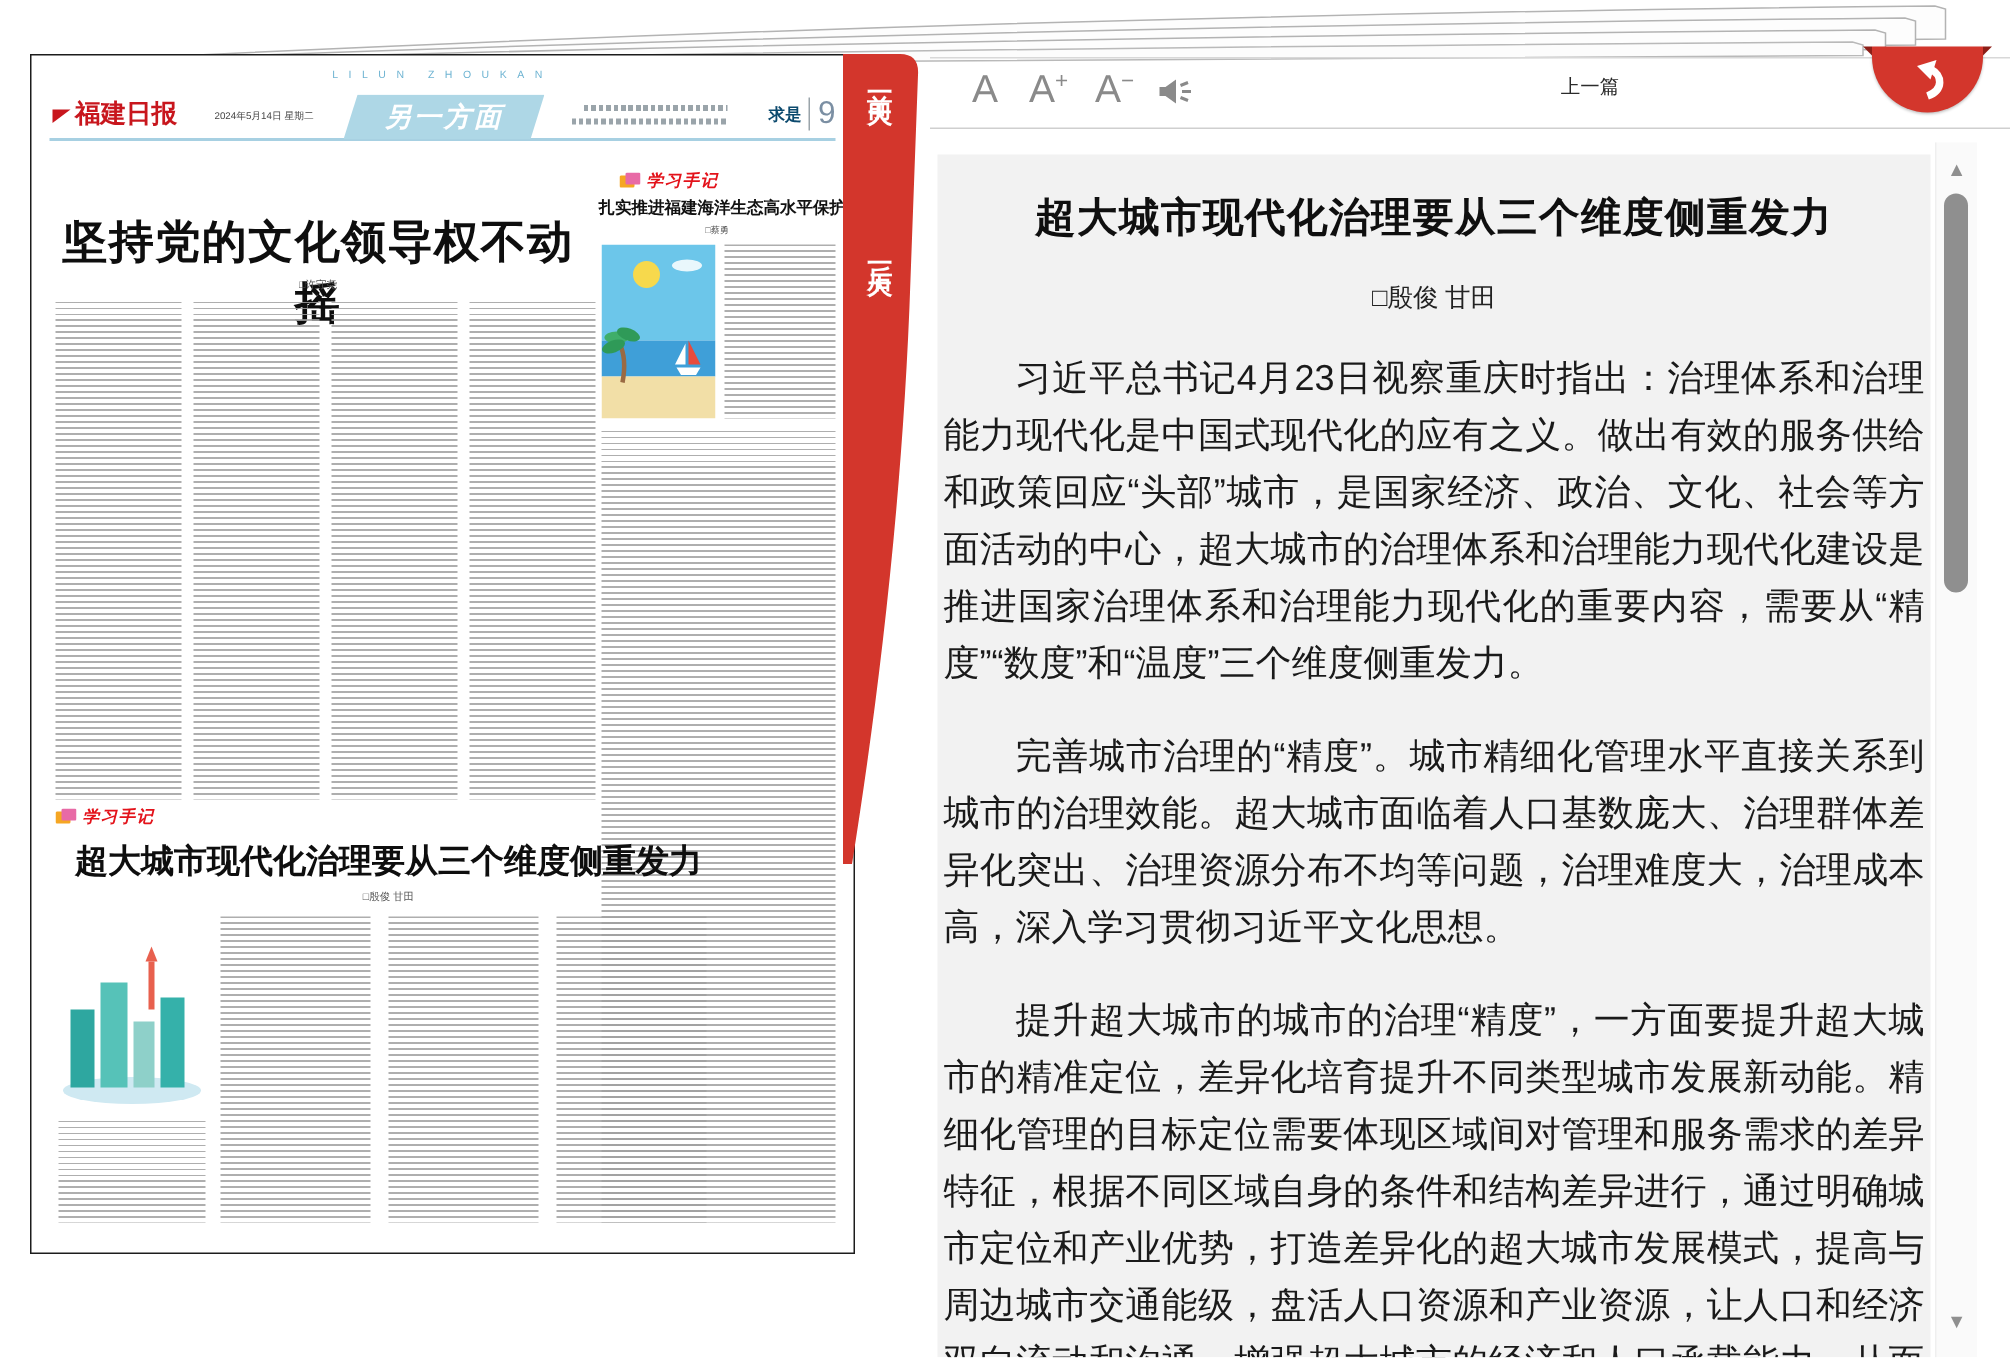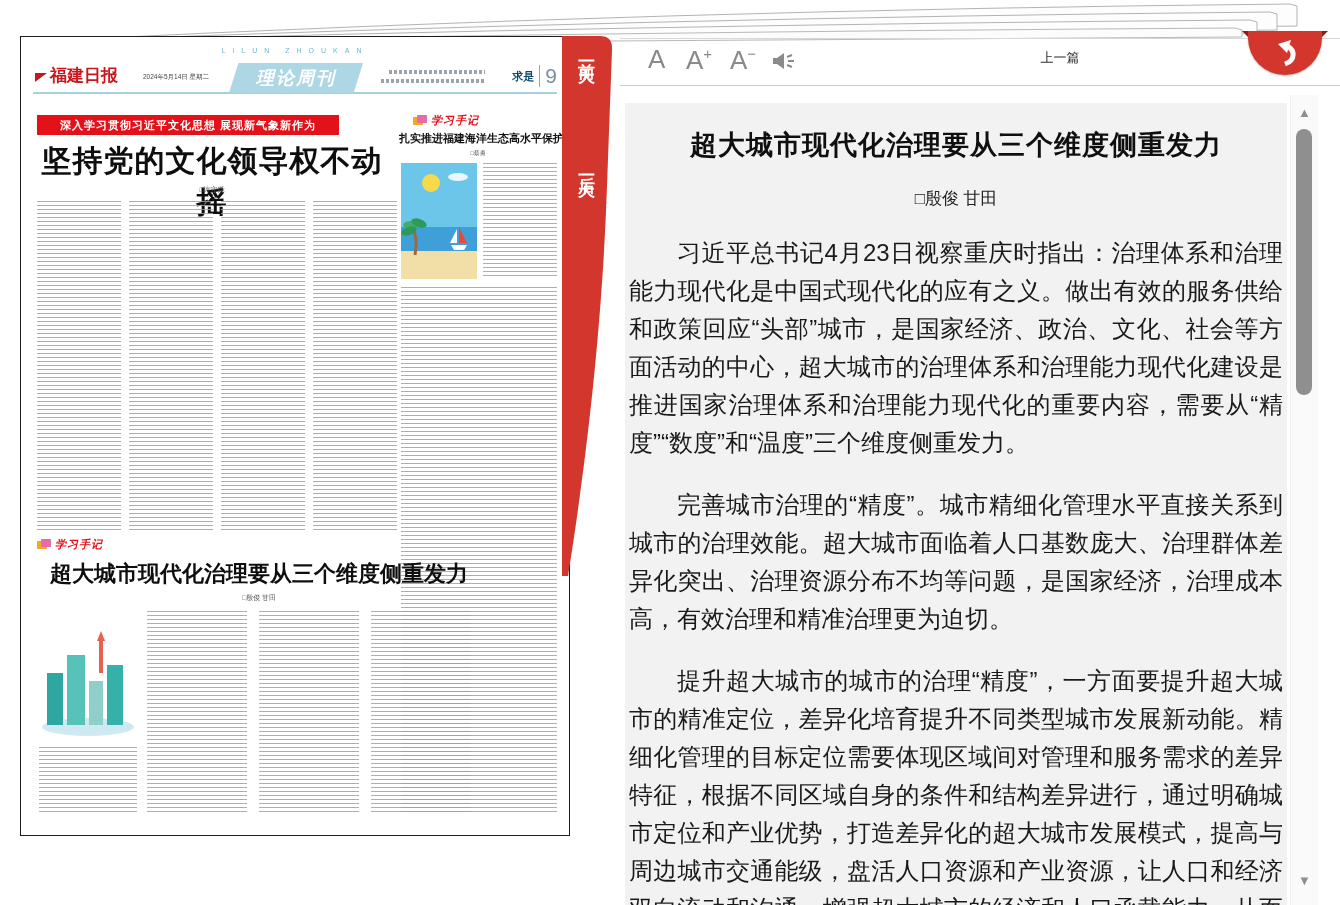--- a/index.html
+++ b/index.html
@@ -83,31 +83,30 @@
     <path d="M62,43 Q600,32 1235,28 L1242,30 L1242,37 Q650,41 62,44 Z" fill="#fcfcfc" stroke="#b9b9b9" stroke-width="1"></path>
   </svg>
 
   <div id="paper" class="abs">
     <div class="abs weekly-en">LILUN ZHOUKAN</div>
 
     <div class="abs masthead"><span class="flag-icon"></span><span>福建日报</span></div>
     <div class="abs np-date">2024年5月14日 星期二</div>
     <div class="abs blue-rule"></div>
     <div class="abs banner-center">
-        <span>理论周刊</span>
+        <span>另一方面</span>
       </div>
     <div class="abs contact-line" style="left:368px;top:33px;width:96px;"></div>
     <div class="abs contact-line" style="left:360px;top:42px;width:104px;"></div>
     <div class="abs quest">
       <span class="qs">求是</span>
       <span class="bar"></span>
       <span class="pg">9</span>
     </div>
 
-    <div class="abs slogan">深入学习贯彻习近平文化思想 展现新气象新作为</div>
     <div class="abs headline1">坚持党的文化领导权不动摇</div>
     <div class="abs author-sm" style="left:8px;top:148px;width:366px;">□许守尧</div>
 
     <div class="abs tx" style="left:16px;top:164px;width:84px;height:332px;"></div>
     <div class="abs tx" style="left:108px;top:164px;width:84px;height:332px;"></div>
     <div class="abs tx" style="left:200px;top:164px;width:84px;height:332px;"></div>
     <div class="abs tx" style="left:292px;top:164px;width:84px;height:332px;"></div>
 
     <div class="abs badge" style="left:392px;top:76px;">
       <svg width="14" height="11">
@@ -184,21 +183,21 @@
       <path d="M11,8 L24,4 L20,17 Z" fill="#ffffff"></path>
       <path d="M20,10 C28,14 29,24 18,28" stroke="#ffffff" stroke-width="5" fill="none"></path>
     </svg>
   </div>
   <div class="abs hairline" style="left:620px;top:85px;width:720px;background:#cfcfcf;"></div>
 
   <div id="content" class="abs">
     <div id="art-title">超大城市现代化治理要从三个维度侧重发力</div>
     <div id="art-author">□殷俊 甘田</div>
     <p class="para">习近平总书记4月23日视察重庆时指出：治理体系和治理能力现代化是中国式现代化的应有之义。做出有效的服务供给和政策回应“头部”城市，是国家经济、政治、文化、社会等方面活动的中心，超大城市的治理体系和治理能力现代化建设是推进国家治理体系和治理能力现代化的重要内容，需要从“精度”“数度”和“温度”三个维度侧重发力。</p>
-    <p class="para">完善城市治理的“精度”。城市精细化管理水平直接关系到城市的治理效能。超大城市面临着人口基数庞大、治理群体差异化突出、治理资源分布不均等问题，是国家经济，治理成本高，有效治理和精准治理更为迫切。</p>
+    <p class="para">完善城市治理的“精度”。城市精细化管理水平直接关系到城市的治理效能。超大城市面临着人口基数庞大、治理群体差异化突出、治理资源分布不均等问题，治理难度大，治理成本高，深入学习贯彻习近平文化思想。</p>
     <p class="para">提升超大城市的城市的治理“精度”，一方面要提升超大城市的精准定位，差异化培育提升不同类型城市发展新动能。精细化管理的目标定位需要体现区域间对管理和服务需求的差异特征，根据不同区域自身的条件和结构差异进行，通过明确城市定位和产业优势，打造差异化的超大城市发展模式，提高与周边城市交通能级，盘活人口资源和产业资源，让人口和经济双向流动和沟通，增强超大城市的经济和人口承载能力，从而强化区域性中心城市辐射带动功能。另一方面，要不断完善针对治理客体的差异化服务水平，精准把握不同群体实际需求，建立明确的、差异化的目标设定。针对本区域不同群体的差异化需求，尤其是对于中低收入阶层以及流动人口的实际需求及其变化，需要在及时跟踪和反馈了解的基础上，做出有效的服务供给和政策回应。另外，要着力优化社会治理资源的配置方式，构筑超大城市社会治理资源的社会化配置新体系。不仅要通过管理过程中的流程优化和技术创新，提高管理绩效和服务供给的有效性，同时也需要积极探索建立政府与社会多元主体协同治理的新机制和新模式。合理配置城市资源，落实城市服务、产业、生态等不同领域的全场景管理，通</p>
   </div>
 
   <div id="scroll" class="abs">
     <div class="abs scroll-arrow" style="top:10px;">▲</div>
     <div id="scroll-thumb" class="abs"></div>
     <div class="abs scroll-arrow" style="top:778px;">▼</div>
   </div>
 
 </div>

